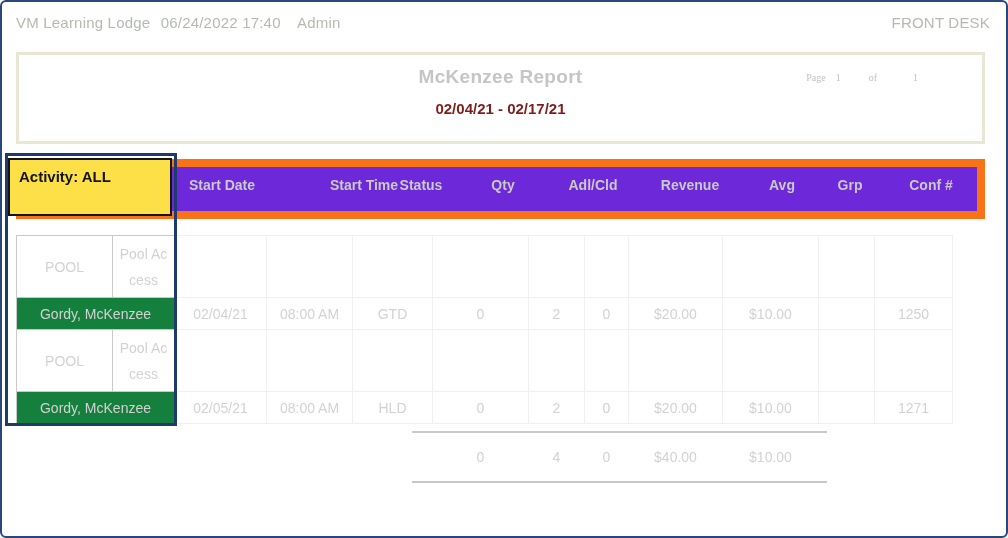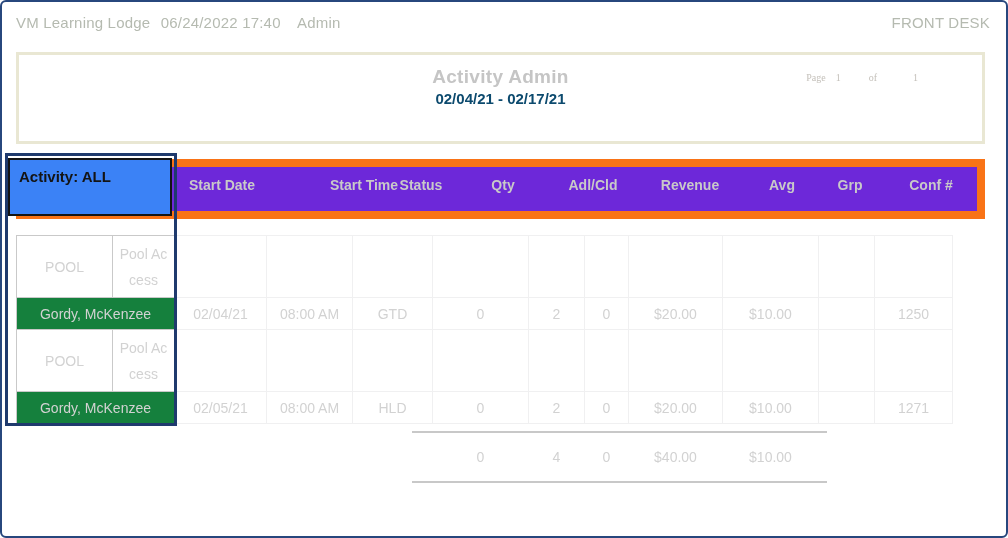--- a/index.html
+++ b/index.html
@@ -12,37 +12,37 @@
   
   .topbar { position:absolute; left:14px; right:16px; top:12px; display:flex; justify-content:space-between;
             font-size:15px; color:#b5bab0; letter-spacing:.2px; }
   .topbar .left span { margin-right:6px; }
   .topbar .left .user { margin-left:6px;text-align:center; }
   
   .header-box { position:absolute; left:14px; top:50px; width:969px; height:92px;
                 border:3px solid #e9e7d3; background:#fff; }
   .header-center { position:absolute; left:0; right:0; top:11px; text-align:center; }
   .report-title { font-size:19px; font-weight:bold; color:#c5c5c5; letter-spacing:.3px; }
-  .report-dates { font-size:15px; font-weight:bold; color:#0c4a6e; margin-top:2px; }
+  .report-dates { font-size:15px; font-weight:bold; color:#7f1d1d; margin-top:12px; }
   .page-info { position:absolute; right:64px; top:17px; font-family:"Liberation Serif","DejaVu Serif",serif;
                font-size:10px; color:#c4c0ba; display:flex; }
   .page-info .pnum { margin-left:10px; }
   .page-info .pof  { margin-left:28px; }
   .page-info .ptot { margin-left:36px; }
   
   .thead-box { position:absolute; left:14px; top:157px; width:969px; height:60px;
                border:8px solid #f97316; background:#6d28d9; }
   .thead-box .hlabel { position:absolute; top:10px; transform:translateX(-50%);
                        font-size:14px; font-weight:bold; color:#c9c9c9; white-space:nowrap; }
   .h-date   { left:198px; } .h-time   { left:323px;margin-left:17px; } .h-status { left:397px; }
   .h-qty    { left:479px; } .h-adlcld { left:569px; } .h-rev    { left:666px; }
   .h-avg    { left:758px;text-align:right; } .h-grp    { left:826px; } .h-conf   { left:907px; }
   
   .activity-box { position:absolute; left:6px; top:156px; width:164px; height:58px;
-                  border:2px solid #141414; background:#3b82f6; z-index:3;
+                  border:2px solid #141414; background:#fde047; z-index:3;
                   padding:8px 9px; font-size:15px; font-weight:bold; color:#141414; }
   
   .select-overlay { position:absolute; left:3px; top:151px; width:172px; height:273px;
                     border:3px solid #1f3a6d; z-index:6; pointer-events:none; }
   
   table.body { position:absolute; left:14px; top:233px; width:936px; border-collapse:collapse; table-layout:fixed; }
   col.c-nameA{width:96px;} col.c-nameB{width:62px;} col.c-date{width:92px;} col.c-time{width:86px;}
   col.c-status{width:80px;} col.c-qty{width:96px;} col.c-adl{width:56px;} col.c-cld{width:44px;}
   col.c-rev{width:94px;} col.c-avg{width:96px;} col.c-grp{width:56px;} col.c-conf{width:78px;}
   table.body td { font-size:14px; color:#d2d2d2; text-align:center; vertical-align:middle; overflow:hidden; }
@@ -70,21 +70,21 @@
     <div class="left">
       <span>VM Learning Lodge</span>
       <span>06/24/2022 17:40</span>
       <span class="user">Admin</span>
     </div>
     <div class="right">FRONT DESK</div>
   </div>
 
   <div class="header-box">
     <div class="header-center">
-      <div class="report-title">Activity Admin</div>
+      <div class="report-title">McKenzee Report</div>
       <div class="report-dates">02/04/21 - 02/17/21</div>
     </div>
     <div class="page-info">
       <span>Page</span>
       <span class="pnum">1</span>
       <span class="pof">of</span>
       <span class="ptot">1</span>
     </div>
   </div>
 

